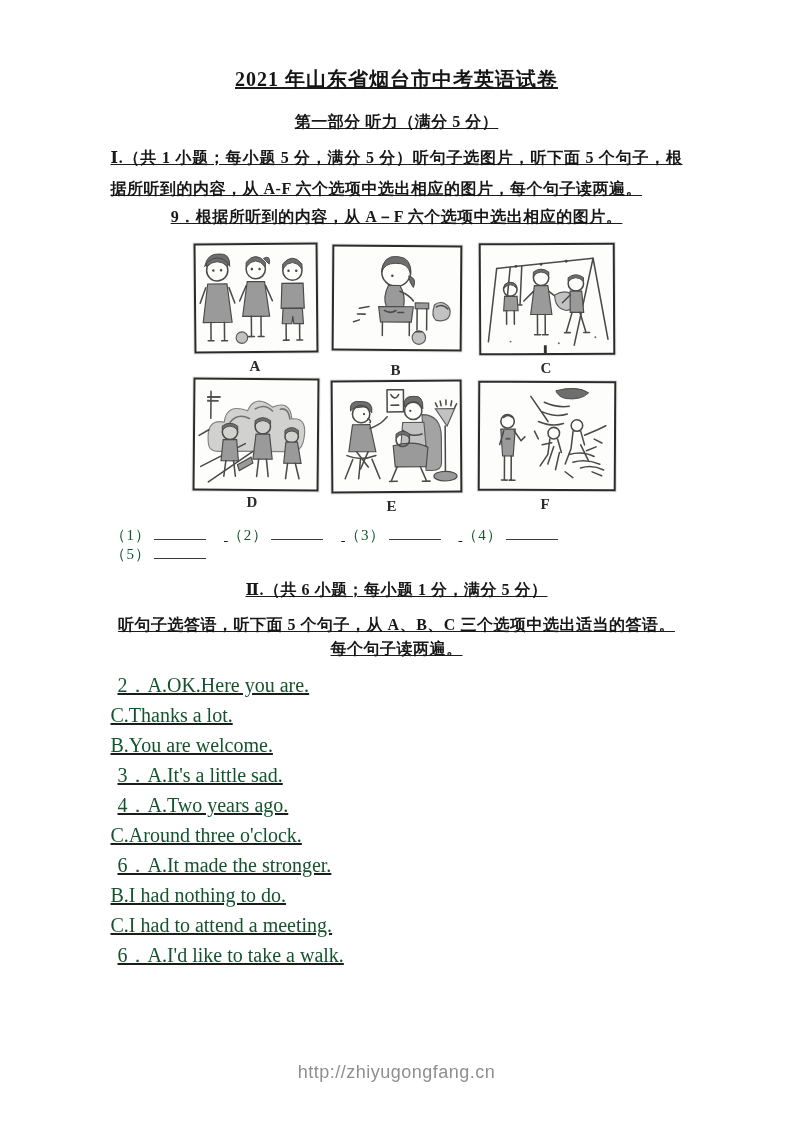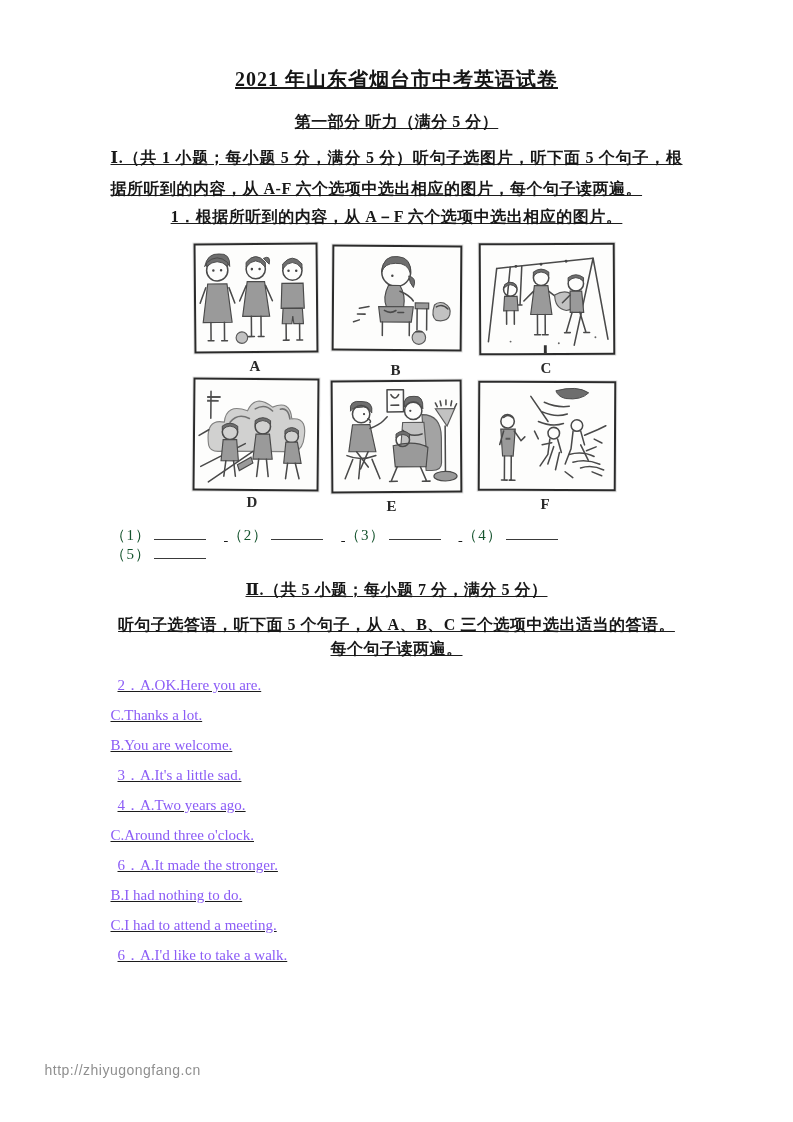--- a/index.html
+++ b/index.html
@@ -68,35 +68,36 @@
     border-bottom: 1.6px solid #3a3a3a;
     margin-left: 3px;
   }
 
   p.sec2-heading { margin-top: 14px; line-height: 24px; }
   p.sec2-intro   { margin-top: 11px; line-height: 24px; }
 
   .options { margin-top: 15px; }
   .opt {
     margin: 0 0 11px 0;
-    font-size: 15px;
+    font-size: 20px;
     line-height: 19px;
     font-weight: 400;
-    color: #8b5cf6;
+    color: #14532d;
     font-family: "Liberation Serif", "DejaVu Serif", serif;
   }
   .opt.num { padding-left: 7px; }
 
   .footer-url {
     position: absolute;
     top: 1062px;
     left: 0;
     width: 100%;
+    text-align: center;
     font-family: "Liberation Sans", "DejaVu Sans", sans-serif;
-    font-size: 14px;
+    font-size: 18px;
     color: #8f8f8f;
     letter-spacing: 0.5px;
   }
 
   .sketch { stroke: #4a4a4a; fill: none; stroke-width: 1.6; stroke-linecap: round; stroke-linejoin: round; }
   .fillg  { fill: #9a9a9a; stroke: #4a4a4a; stroke-width: 1.2; }
   .filld  { fill: #6e6e6e; stroke: #4a4a4a; stroke-width: 1; }
   .filll  { fill: #c2c2c2; stroke: #5a5a5a; stroke-width: 1.2; }
 </style>
 </head>
@@ -104,21 +105,21 @@
 
 <div class="page">
   <div class="content">
 
     <h1 class="doc-title">2021 年山东省烟台市中考英语试卷</h1>
 
     <p class="cn part-heading">第一部分 听力（满分 5 分）</p>
 
     <p class="cn sec1-intro">Ⅰ.（共 1 小题；每小题 5 分，满分 5 分）听句子选图片，听下面 5 个句子，根据所听到的内容，从 A-F 六个选项中选出相应的图片，每个句子读两遍。</p>
 
-    <p class="cn q1">1．根据所听到的内容，从 A－F 六个选项中选出相应的图片。</p>
+    <p class="cn q1">9．根据所听到的内容，从 A－F 六个选项中选出相应的图片。</p>
 
     <div class="pic-grid">
 
       <div class="pic-frame" style="left:83px; top:7px; width:124px; height:110px; transform:rotate(-0.5deg);">
         <svg viewBox="0 0 124 110">
           <path class="filld" d="M9,22 Q12,8 24,9 Q36,8 35,22 Q33,16 22,16 Q12,16 9,22 Z"></path>
           <circle class="sketch" cx="22" cy="26" r="11"></circle>
           <path class="filld" d="M11,22 Q22,12 33,22 L33,18 Q22,8 11,18 Z"></path>
           <circle cx="18" cy="26" r="1.3" fill="#444"></circle>
             <circle cx="26" cy="26" r="1.3" fill="#444"></circle>
@@ -275,21 +276,21 @@
     </div>
 
     <div class="blank-line">
       <span class="blank-item"><span class="num">（1）</span><span class="blank"></span></span>
       <span class="blank-item"><span class="num">（2）</span><span class="blank"></span></span>
       <span class="blank-item"><span class="num">（3）</span><span class="blank"></span></span>
       <span class="blank-item"><span class="num">（4）</span><span class="blank"></span></span>
       <span class="blank-item"><span class="num">（5）</span><span class="blank"></span></span>
     </div>
 
-    <p class="cn sec2-heading">Ⅱ.（共 5 小题；每小题 7 分，满分 5 分）</p>
+    <p class="cn sec2-heading">Ⅱ.（共 6 小题；每小题 1 分，满分 5 分）</p>
     <p class="cn sec2-intro">听句子选答语，听下面 5 个句子，从 A、B、C 三个选项中选出适当的答语。每个句子读两遍。</p>
 
     <div class="options">
       <p class="opt num">2．A.OK.Here you are.</p>
       <p class="opt">C.Thanks a lot.</p>
       <p class="opt">B.You are welcome.</p>
       <p class="opt num">3．A.It's a little sad.</p>
       <p class="opt num">4．A.Two years ago.</p>
       <p class="opt">C.Around three o'clock.</p>
       <p class="opt num">6．A.It made the stronger.</p>

